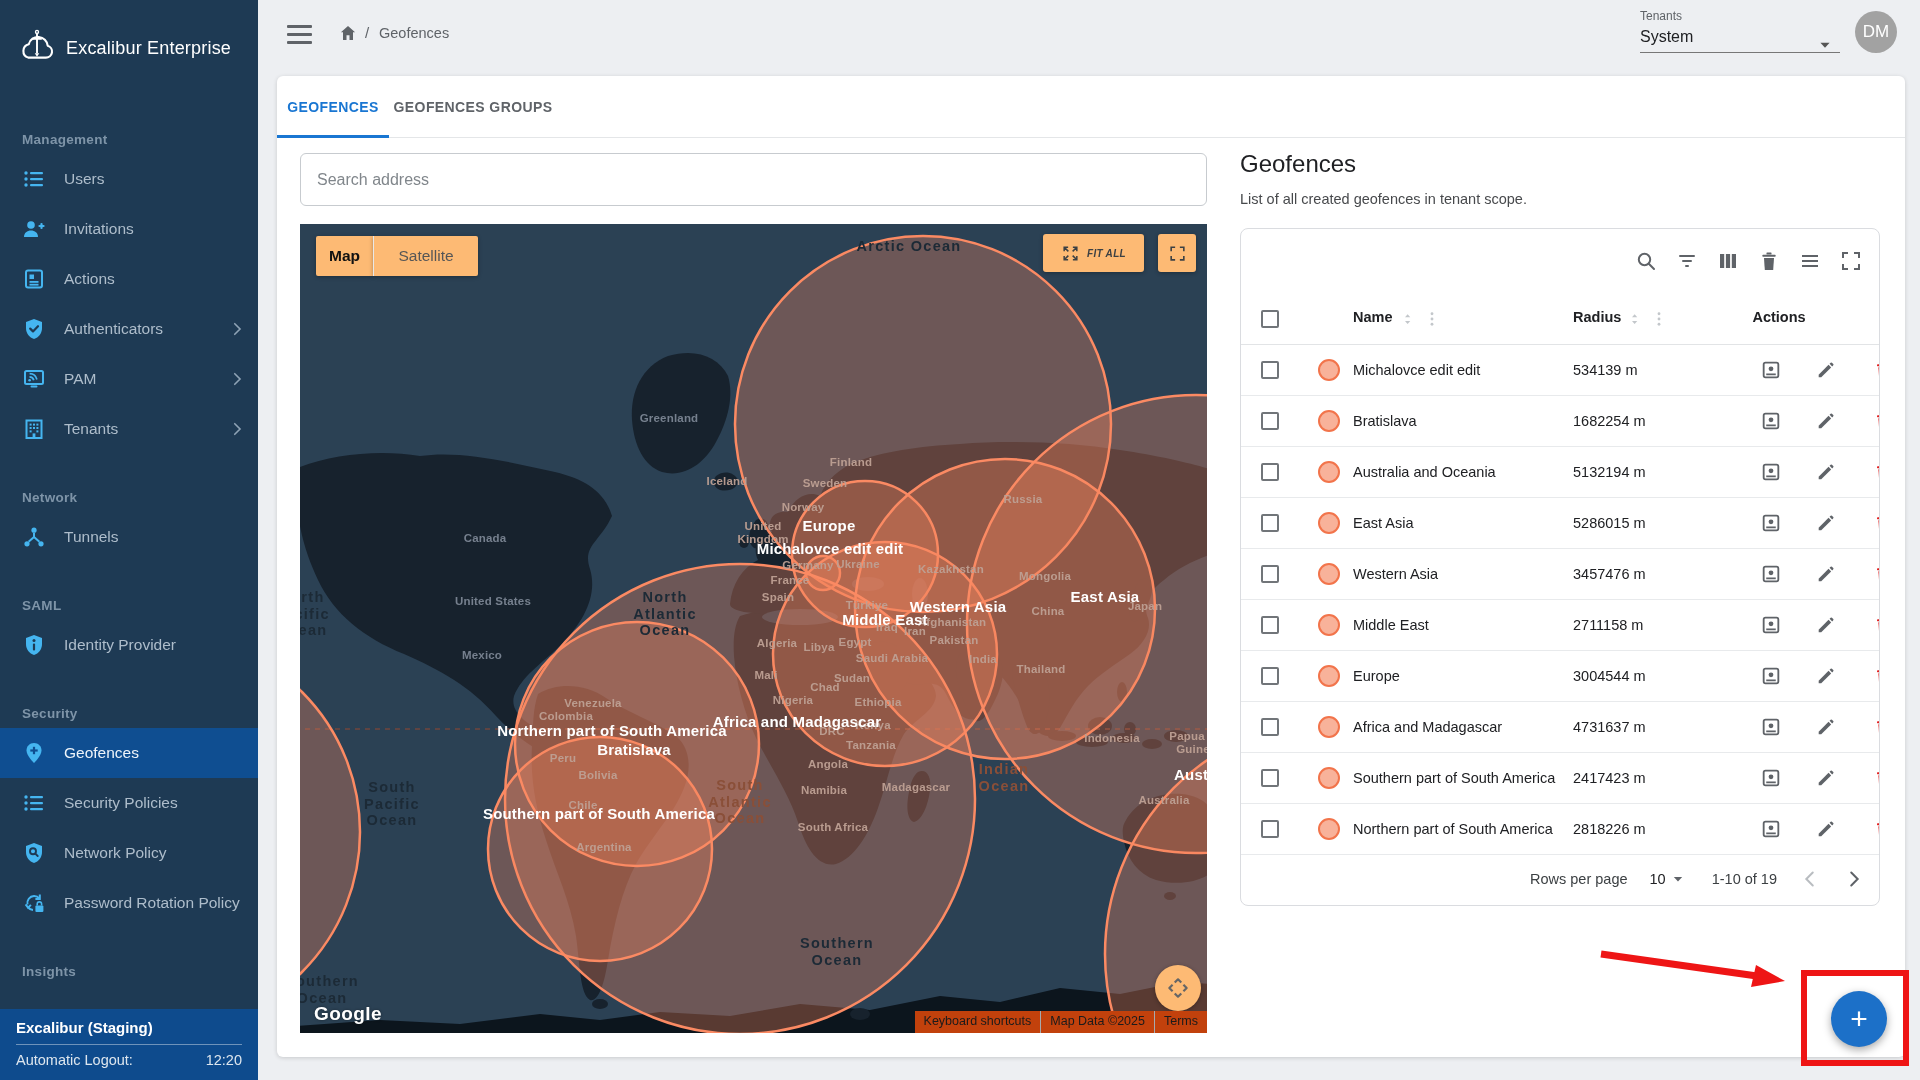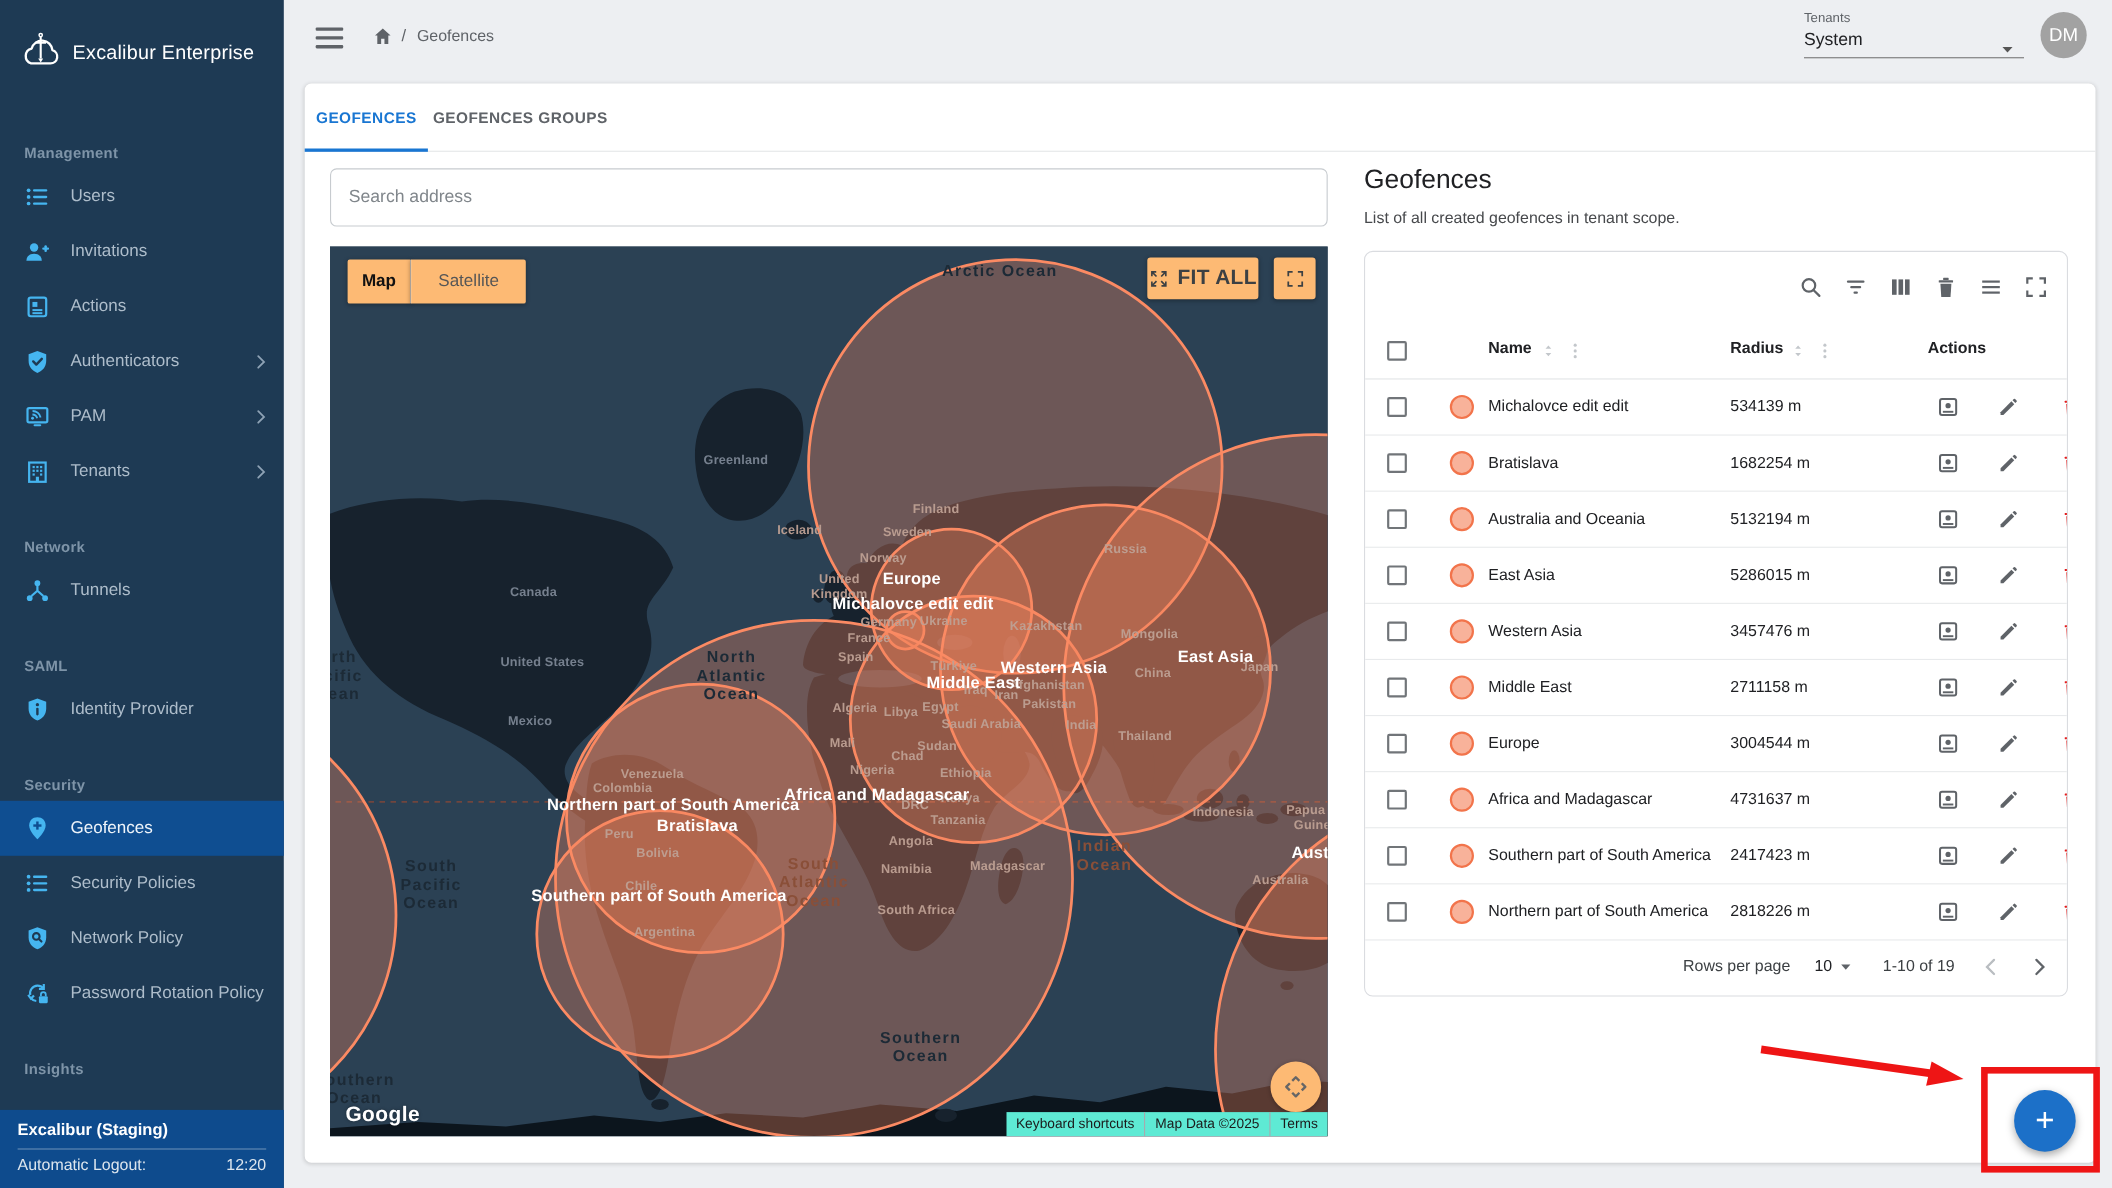--- a/index.html
+++ b/index.html
@@ -61,29 +61,29 @@
   #search-addr::placeholder { color:#80868b; }
   #map { left:23px; top:148px; width:907px; height:809px; background:#2b4154; overflow:hidden;}
   #map svg.world { position:absolute; left:0; top:0; }
   .gm-btn { position:absolute; background:#fdba74; box-shadow:0 1px 4px rgba(0,0,0,.3);
     display:flex; align-items:center; justify-content:center; cursor:pointer;}
   #gm-map { left:16px; top:12px; width:57px; height:40px; font-size:15.5px; font-weight:700;
     color:#111; border-radius:2px 0 0 2px;}
   #gm-sat { left:73px; top:12px; width:105px; height:40px; font-size:15.5px; color:#565656;
     border-radius:0 2px 2px 0; border-left:1px solid #e8e8e8;}
   #gm-fit { left:743px; top:10px; width:101px; height:38px; border-radius:3px;
-    font-size:19px; font-weight:700; color:#3c4043; letter-spacing:.3px; gap:7px;}
+    font-size:10px; font-weight:700; color:#3c4043; letter-spacing:.3px; gap:7px;font-style:italic;}
   #gm-fit .ic, #gm-fs .ic { width:19px; height:19px; color:#3c4043;}
   #gm-fs { left:858px; top:10px; width:38px; height:38px; border-radius:3px;}
   #gm-pan { left:855px; top:741px; width:46px; height:46px; border-radius:50%;}
   #gm-pan .ic { width:26px; height:26px; color:#666;}
   #gm-google { position:absolute; left:14px; bottom:8px; color:#fff; font-size:19px;
     font-weight:700; letter-spacing:.4px; text-shadow:0 0 3px rgba(0,0,0,.4);}
   #gm-attr { position:absolute; right:0; bottom:0; height:22px; display:flex;
-    background:#5eead4; font-size:12.5px; color:#1b1b1b;}
+    background:#c2410c; font-size:12.5px; color:#1b1b1b;}
   #gm-attr span { padding:3px 9px; border-left:1px solid #a6aaae; cursor:pointer;}
   #gm-attr span:first-child { border-left:none;}
 
   
   #tbl-title { left:963px; top:74px; font-size:24px; color:#202124;}
   #tbl-sub { left:963px; top:115px; font-size:14.5px; color:#47494c;}
   #panel { left:963px; top:152px; width:640px; height:678px; border:1px solid #dadce0;
     border-radius:8px; overflow:hidden; background:#fff;}
   #p-toolbar { position:absolute; top:0; left:0; width:100%; height:64px; display:flex;
     align-items:center; justify-content:flex-end; padding-right:16px; gap:17px;}

